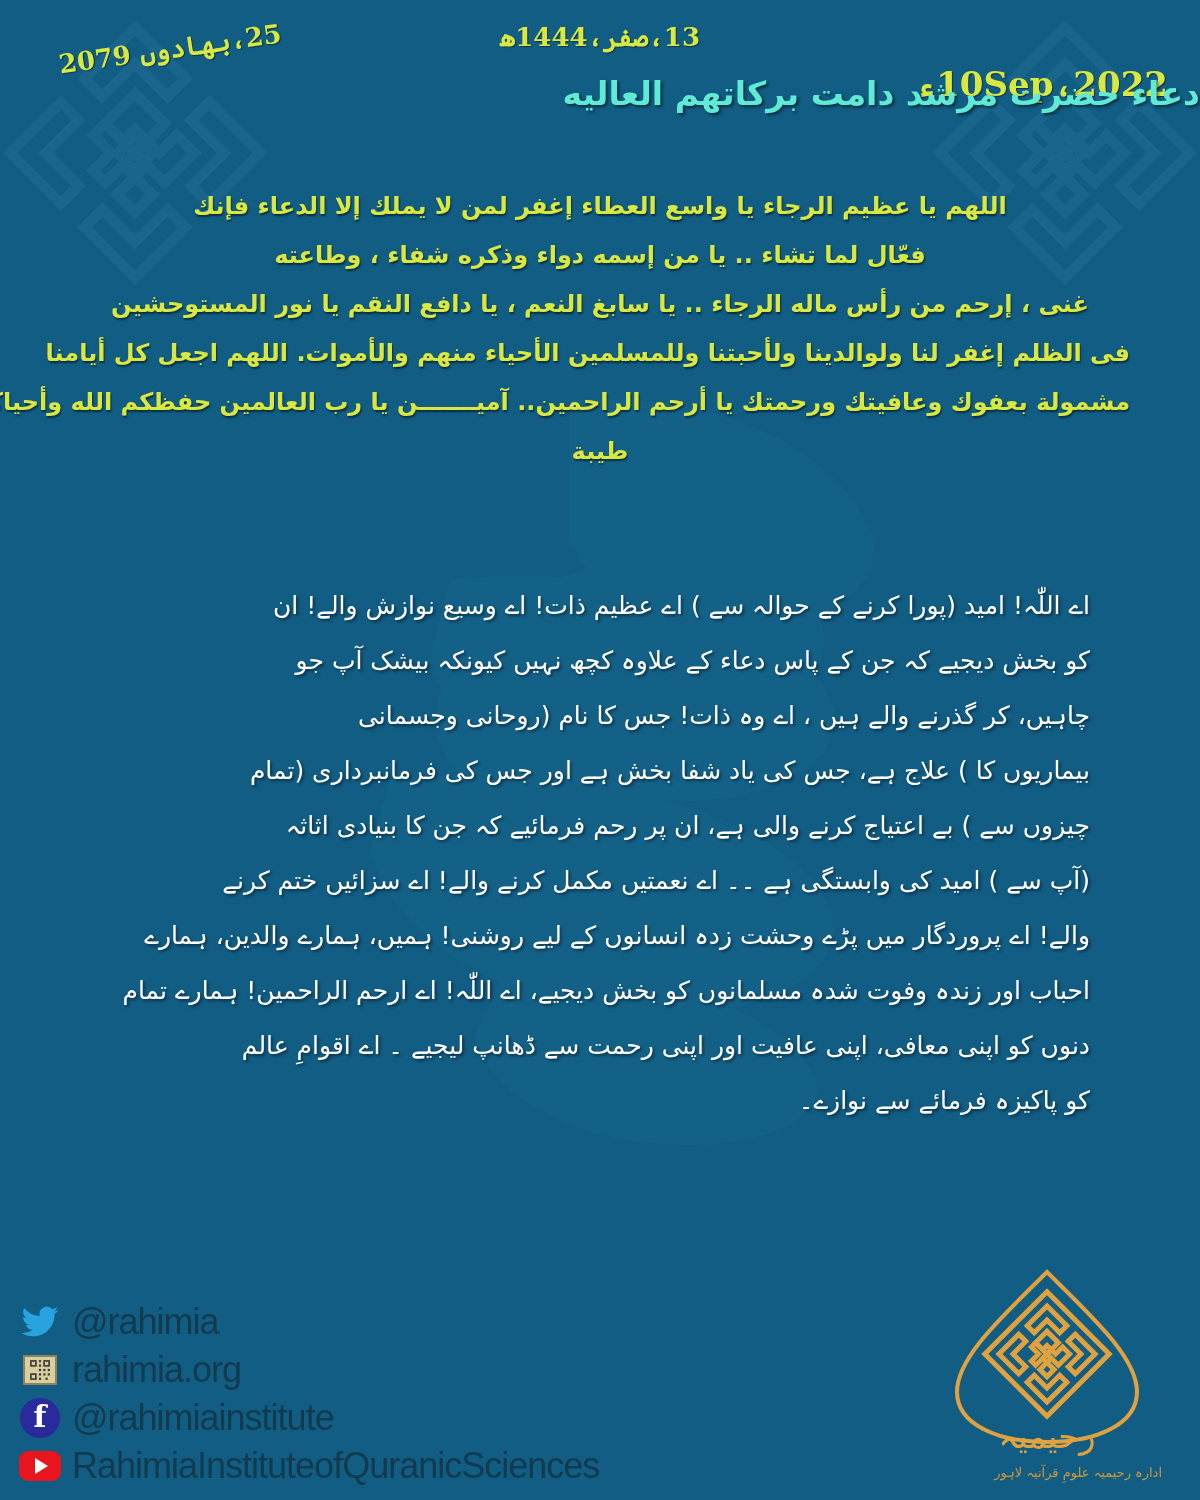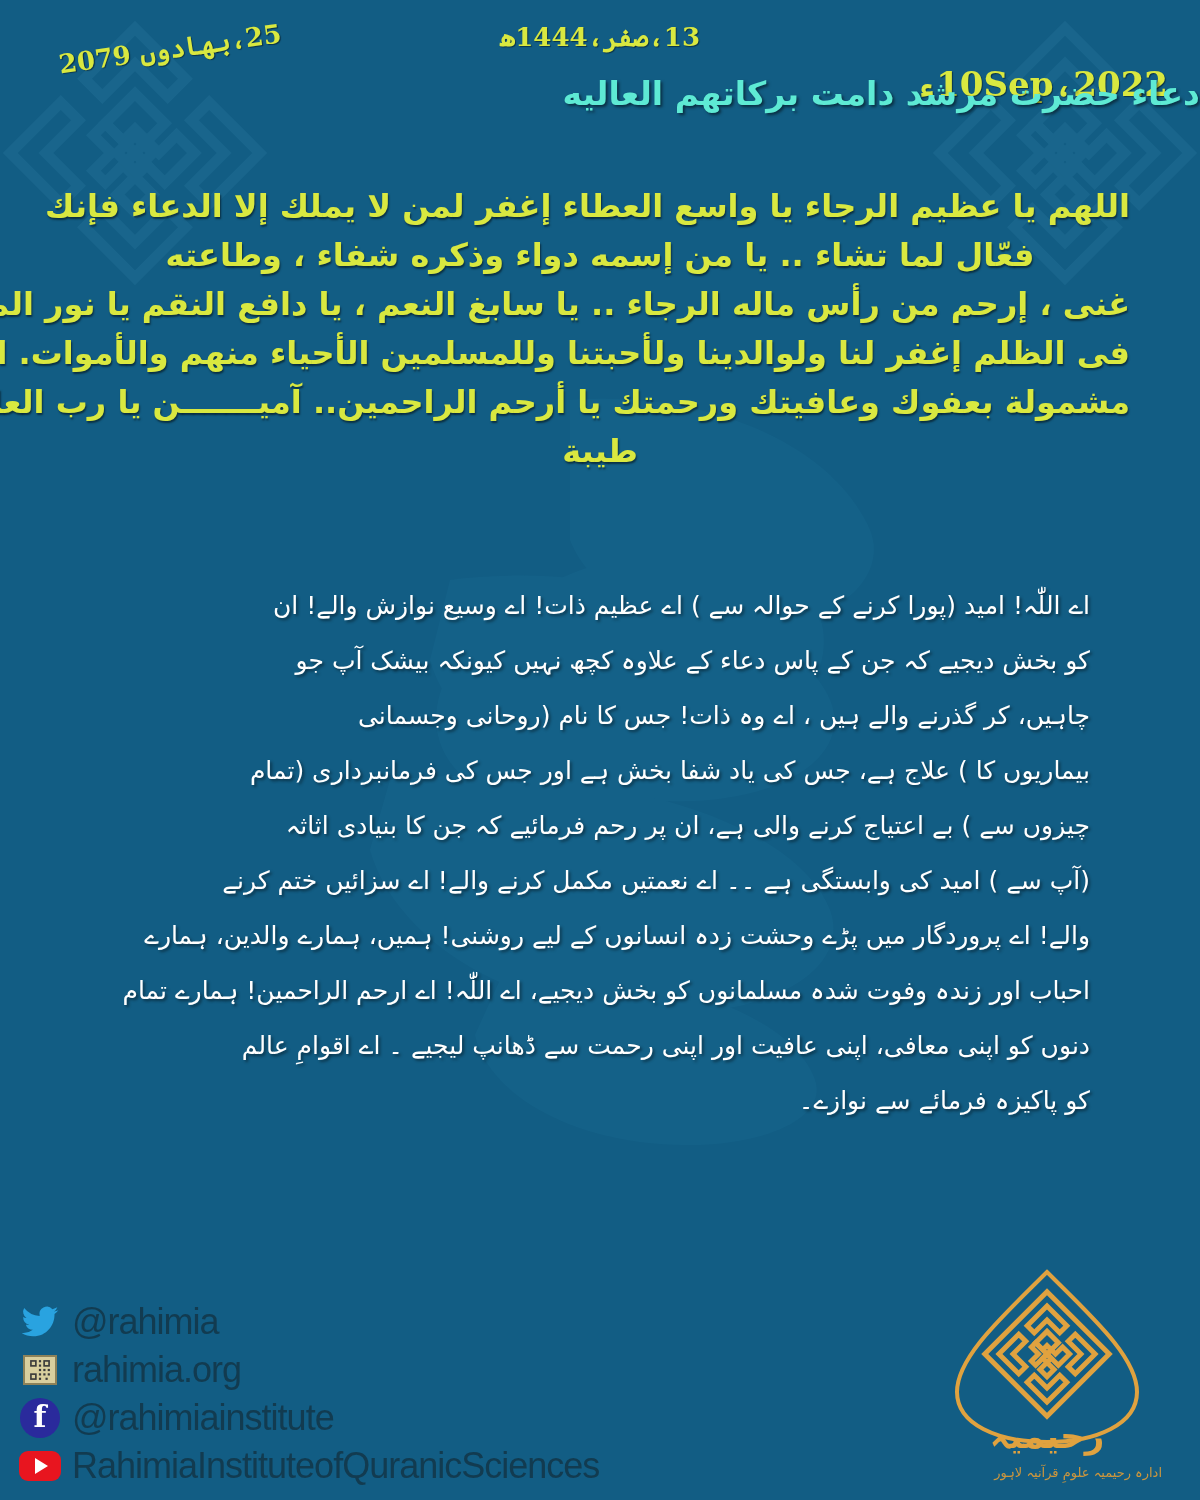--- a/index.html
+++ b/index.html
@@ -65,21 +65,21 @@
   .arabic-block {
     position:absolute;
     top:182px; left:70px; right:70px;
     text-align:center;
     direction:rtl;
   }
   .arabic-line {
     color:#d9e840;
     font-family:"DejaVu Sans", sans-serif;
     font-weight:bold;
-    font-size:32px;
+    font-size:24px;
     line-height:49px;
     letter-spacing:-.6px;
     text-shadow:1px 2px 2px rgba(0,0,0,.5);
     white-space:nowrap;
   }
   .arabic-line.last { white-space:normal; }
 
   
   .urdu-block {
     position:absolute;
@@ -176,21 +176,21 @@
     letter-spacing:1px;
     opacity:.95;
   }
   .logo-wordmark {
     position:absolute;
     bottom:26px; left:0; right:0;
     text-align:center;
     color:#e0a23f;
     font-family:"DejaVu Sans", sans-serif;
     font-size:34px;
-    font-weight:bold;
+    font-weight:normal;
     direction:rtl;
   }
 </style>
 </head>
 <body>
 
 <div class="wm-layer">
 
   <svg class="swoosh" style="top:380px; left:270px; width:680px; height:780px;" viewBox="0 0 680 780" xmlns="http://www.w3.org/2000/svg">
     <g fill="#1a6c93">

